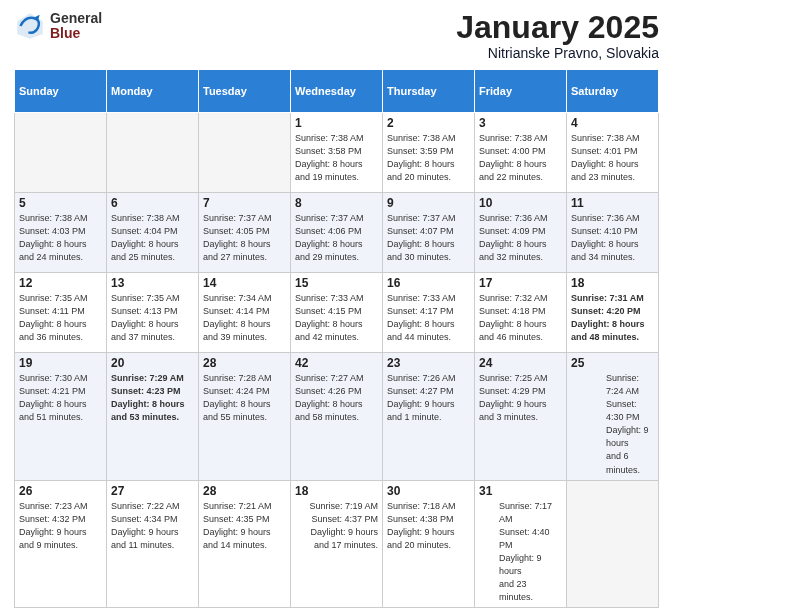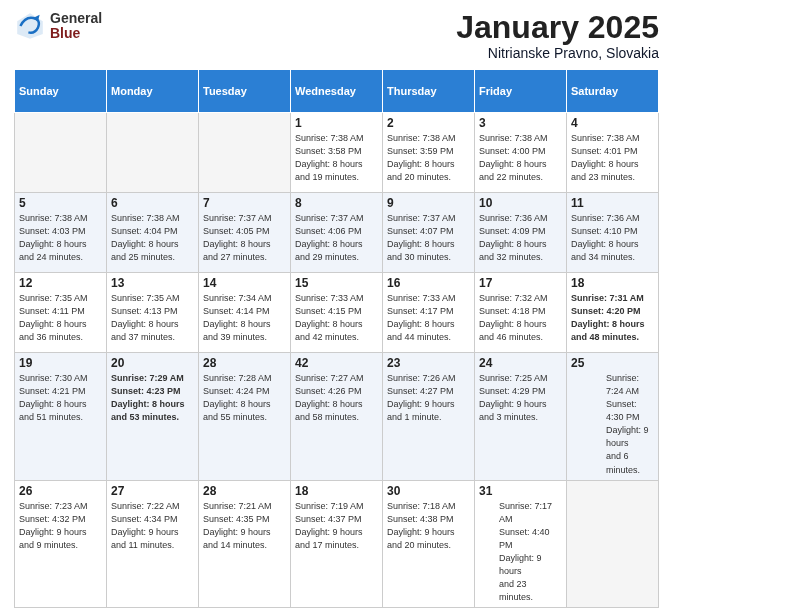--- a/index.html
+++ b/index.html
@@ -337,21 +337,21 @@
           </td>
           <td>
             <div class="day-number">28</div>
             <div class="day-info" style="white-space: pre-line;">Sunrise: 7:21 AM
 Sunset: 4:35 PM
 Daylight: 9 hours
 and 14 minutes.</div>
           </td>
           <td>
             <div class="day-number">18</div>
-            <div class="day-info" style="white-space: pre-line;">Sunrise: 7:19 AM
+            <div class="day-info" style="white-space: pre-line; text-align: right;">Sunrise: 7:19 AM
 Sunset: 4:37 PM
 Daylight: 9 hours
 and 17 minutes.</div>
           </td>
           <td>
             <div class="day-number">30</div>
             <div class="day-info" style="white-space: pre-line;">Sunrise: 7:18 AM
 Sunset: 4:38 PM
 Daylight: 9 hours
 and 20 minutes.</div>

